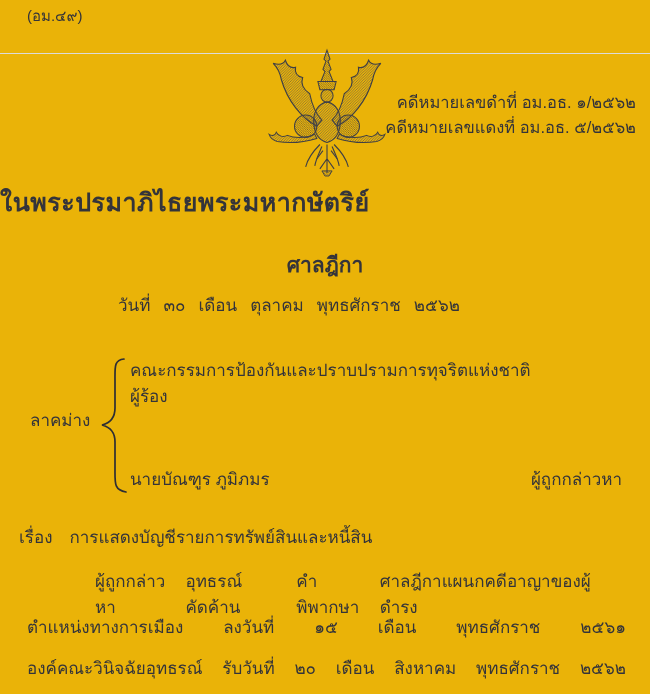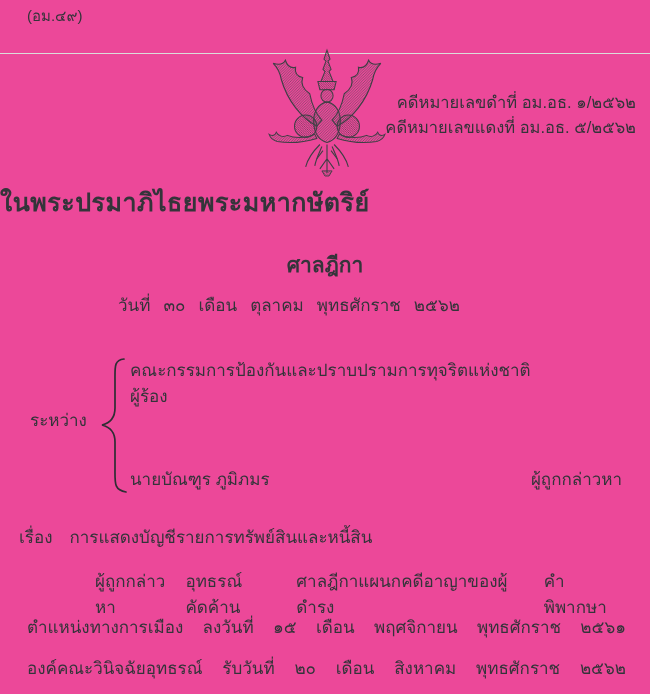--- a/index.html
+++ b/index.html
@@ -1,20 +1,20 @@
 <!DOCTYPE html>
 <html><head>
 <meta charset="utf-8">
 <style>
   html, body { margin: 0; padding: 0; background: #ffffff; }
   .page {
     position: relative;
     width: 650px;
     height: 694px;
-    background: #ec4899;
+    background: #eab308;
     font-family: "Liberation Sans", "DejaVu Sans", sans-serif;
     color: #34343a;
     overflow: hidden;
   }
   .abs { position: absolute; }
   .form-code   { left: 27px; top: 5px;  font-size: 15px; }
   .doc-type    { left: 27px; top: 27px; font-size: 16px; }
   .divider     { left: 0; top: 53px; width: 650px; height: 1px; background: #dcdcda; }
   .garuda      { left: 261px; top: 45px; width: 132px; height: 132px; }
   .case-nos    { right: 14px; top: 90px; text-align: right; font-size: 16.5px; line-height: 27px; }
@@ -84,21 +84,21 @@
   <div class="abs court-name txt">ศาลฎีกา</div>
   <div class="abs date-row txt">
       <span>วันที่</span>
       <span>๓๐</span>
       <span>เดือน</span>
       <span>ตุลาคม</span>
       <span>พุทธศักราช</span>
       <span>๒๕๖๒</span>
     </div>
 
-  <div class="abs between txt">ระหว่าง</div>
+  <div class="abs between txt">ลาคม่าง</div>
 
   <svg class="abs brace" viewBox="0 0 34 140" fill="none" xmlns="http://www.w3.org/2000/svg">
     <path d="M28,3 C18,4 19,11 19,24 L19,52 C19,62 14,67 6,69 C14,71 19,76 19,86 L19,114 C19,127 18,134 30,136" stroke="#2e2e34" stroke-width="1.7" fill="none" stroke-linecap="round"></path>
   </svg>
 
   <div class="abs party-row petitioner">
     <span class="txt">คณะกรรมการป้องกันและปราบปรามการทุจริตแห่งชาติ</span>
     <span class="txt">ผู้ร้อง</span>
   </div>
 
@@ -108,29 +108,28 @@
   </div>
 
   <div class="abs subject-row">
     <span class="txt">เรื่อง</span>
     <span class="txt">การแสดงบัญชีรายการทรัพย์สินและหนี้สิน</span>
   </div>
 
   <div class="abs body-line body-l1 txt">
       <span>ผู้ถูกกล่าวหา</span>
       <span>อุทธรณ์คัดค้าน</span>
+      <span>คำพิพากษา</span>
       <span>ศาลฎีกาแผนกคดีอาญาของผู้ดำรง</span>
-      <span>คำพิพากษา</span>
     </div>
   <div class="abs body-line body-l2 txt">
       <span>ตำแหน่งทางการเมือง</span>
       <span>ลงวันที่</span>
       <span>๑๕</span>
       <span>เดือน</span>
-      <span>พฤศจิกายน</span>
       <span>พุทธศักราช</span>
       <span>๒๕๖๑</span>
     </div>
   <div class="abs body-line body-l3 txt">
       <span>องค์คณะวินิจฉัยอุทธรณ์</span>
       <span>รับวันที่</span>
       <span>๒๐</span>
       <span>เดือน</span>
       <span>สิงหาคม</span>
       <span>พุทธศักราช</span>

